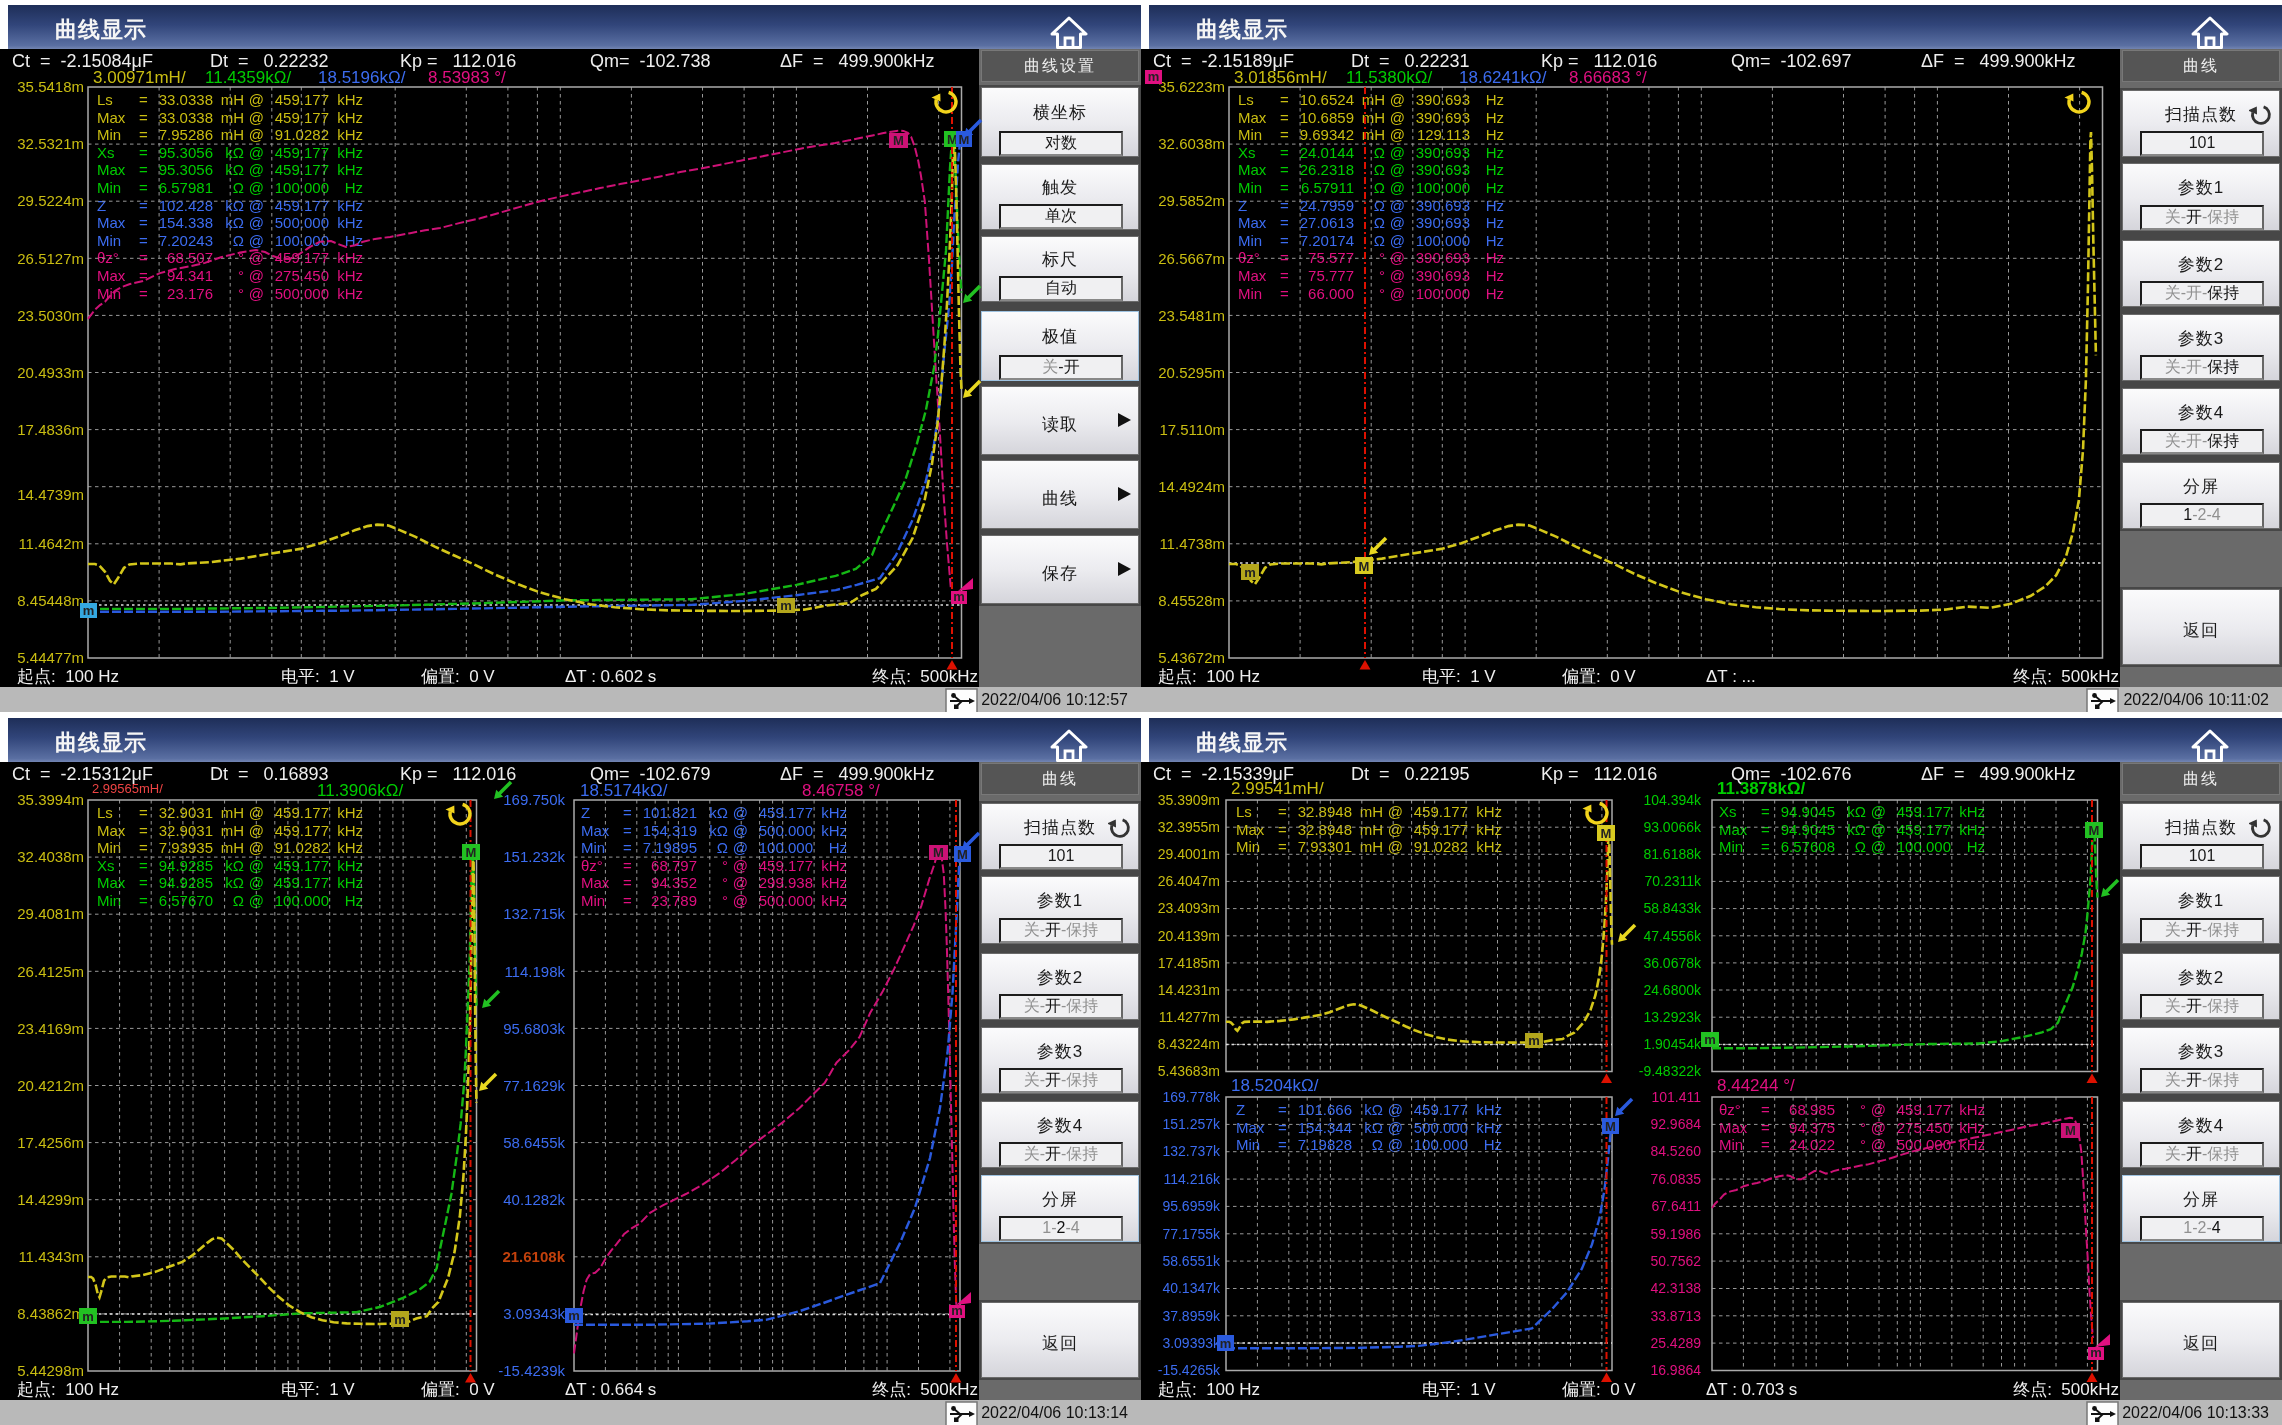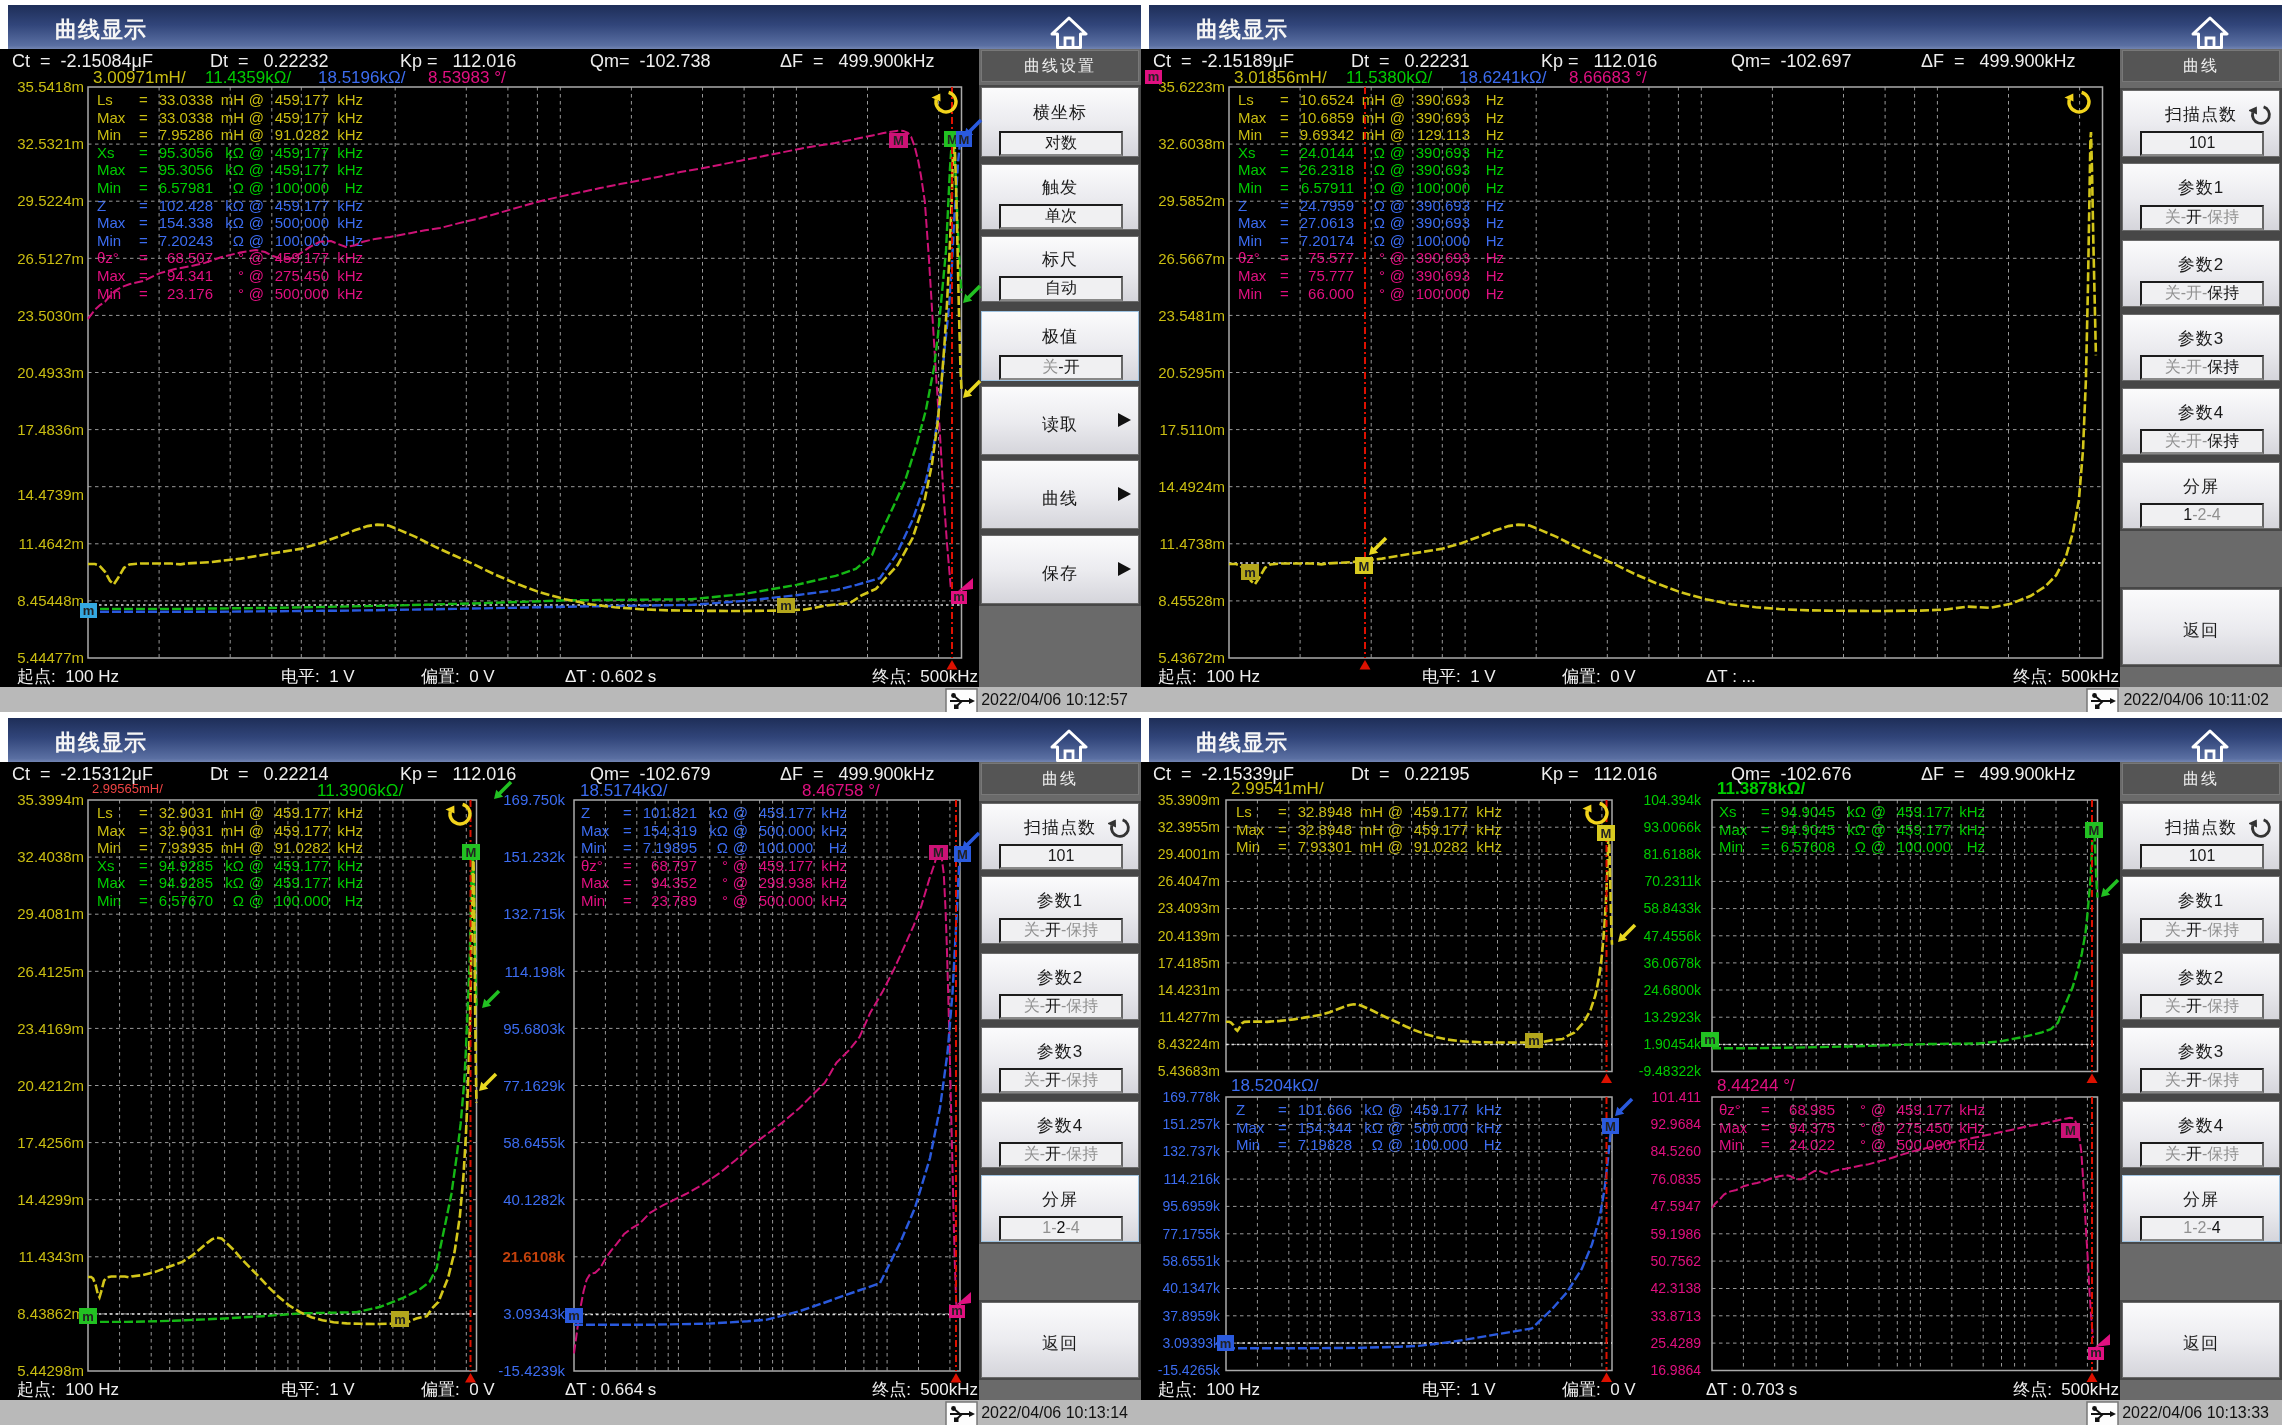--- a/index.html
+++ b/index.html
@@ -331,21 +331,21 @@
       <div style="position:absolute;left:17px;right:15px;top:40px;height:21px;background:#f0f0f2;border:2px solid #1c1c1c;border-bottom-color:#888;border-right-color:#666;text-align:center;font-size:16px;line-height:20px;color:#1a1a1a;white-space:pre"><span style="color:#909090">关</span><span style="color:#909090">-</span><span style="color:#111">开</span><span style="color:#909090">-</span><span style="color:#909090">保持</span></div>
     </div>
     <div style="position:absolute;left:981px;top:462px;width:158px;height:67px;background:linear-gradient(180deg,#fbfbfc 0%,#ebebef 52%,#d5d5db 100%);border:1px solid #9ec2e0;box-sizing:border-box;">
       <div style="position:absolute;left:0;right:0;top:12px;text-align:center;font-size:17px;color:#1a1a1a;letter-spacing:1px;white-space:pre">分屏</div>
       <div style="position:absolute;left:17px;right:15px;top:40px;height:21px;background:#f0f0f2;border:2px solid #1c1c1c;border-bottom-color:#888;border-right-color:#666;text-align:center;font-size:16px;line-height:20px;color:#1a1a1a;white-space:pre"><span style="color:#909090">1</span><span style="color:#909090">-</span><span style="color:#111">2</span><span style="color:#909090">-</span><span style="color:#909090">4</span></div>
     </div>
     <div style="position:absolute;left:981px;top:589px;width:158px;height:76px;background:linear-gradient(180deg,#fbfbfc 0%,#ebebef 52%,#d5d5db 100%);border:1px solid #6a6a6a;box-sizing:border-box;">
       <div style="position:absolute;left:0;right:0;top:29px;text-align:center;font-size:17px;color:#1a1a1a;letter-spacing:1px;white-space:pre">返回</div>
     </div>
     <div style="position:absolute;left:12px;top:51.6px;font-size:18px;font-weight:normal;color:#eee;line-height:1;white-space:pre;">Ct  =  -2.15312μF</div>
-    <div style="position:absolute;left:210px;top:51.6px;font-size:18px;font-weight:normal;color:#eee;line-height:1;white-space:pre;">Dt  =   0.22214</div>
+    <div style="position:absolute;left:210px;top:51.6px;font-size:18px;font-weight:normal;color:#eee;line-height:1;white-space:pre;">Dt  =   0.16893</div>
     <div style="position:absolute;left:400px;top:51.6px;font-size:18px;font-weight:normal;color:#eee;line-height:1;white-space:pre;">Kp =   112.016</div>
     <div style="position:absolute;left:590px;top:51.6px;font-size:18px;font-weight:normal;color:#eee;line-height:1;white-space:pre;">Qm=  -102.679</div>
     <div style="position:absolute;left:780px;top:51.6px;font-size:18px;font-weight:normal;color:#eee;line-height:1;white-space:pre;">ΔF  =   499.900kHz</div>
     <div style="position:absolute;left:92px;top:69.2px;font-size:13px;font-weight:normal;color:#ef4444;line-height:1;white-space:pre;">2.99565mH/</div>
     <div style="position:absolute;left:317px;top:69.2px;font-size:17px;font-weight:normal;color:#0c0;line-height:1;white-space:pre;">11.3906kΩ/</div>
     <div style="position:absolute;left:580px;top:69.2px;font-size:17px;font-weight:normal;color:#3c6cf0;line-height:1;white-space:pre;">18.5174kΩ/</div>
     <div style="position:absolute;left:802px;top:69.2px;font-size:17px;font-weight:normal;color:#e01080;line-height:1;white-space:pre;">8.46758 °/</div>
     <div style="position:absolute;right:1057px;top:79.2px;font-size:15px;font-weight:normal;color:#c9bd12;line-height:1;white-space:pre;">35.3994m</div>
     <div style="position:absolute;right:1057px;top:136.3px;font-size:15px;font-weight:normal;color:#c9bd12;line-height:1;white-space:pre;">32.4038m</div>
     <div style="position:absolute;right:1057px;top:193.4px;font-size:15px;font-weight:normal;color:#c9bd12;line-height:1;white-space:pre;">29.4081m</div>
@@ -580,21 +580,21 @@
     <div style="position:absolute;right:1062px;top:595.5px;font-size:14px;font-weight:normal;color:#3c6cf0;line-height:1;white-space:pre;">37.8959k</div>
     <div style="position:absolute;right:1062px;top:622.9px;font-size:14px;font-weight:normal;color:#3c6cf0;line-height:1;white-space:pre;">3.09393k</div>
     <div style="position:absolute;right:1062px;top:650.2px;font-size:14px;font-weight:normal;color:#3c6cf0;line-height:1;white-space:pre;">-15.4265k</div>
     <div style="position:absolute;left:95px;top:388.9px;font-size:15px;color:#3c6cf0;line-height:1;white-space:pre"><span style="display:inline-block;width:42px">Z</span><span style="display:inline-block;width:16px">=</span><span style="display:inline-block;width:58px;text-align:right">101.666</span><span style="display:inline-block;width:31px;text-align:right">kΩ</span><span style="display:inline-block;width:20px;text-align:right">@</span><span style="display:inline-block;width:65px;text-align:right">459.177</span><span style="display:inline-block;width:34px;text-align:right">kHz</span></div>
     <div style="position:absolute;left:95px;top:406.5px;font-size:15px;color:#3c6cf0;line-height:1;white-space:pre"><span style="display:inline-block;width:42px">Max</span><span style="display:inline-block;width:16px">=</span><span style="display:inline-block;width:58px;text-align:right">154.344</span><span style="display:inline-block;width:31px;text-align:right">kΩ</span><span style="display:inline-block;width:20px;text-align:right">@</span><span style="display:inline-block;width:65px;text-align:right">500.000</span><span style="display:inline-block;width:34px;text-align:right">kHz</span></div>
     <div style="position:absolute;left:95px;top:424.1px;font-size:15px;color:#3c6cf0;line-height:1;white-space:pre"><span style="display:inline-block;width:42px">Min</span><span style="display:inline-block;width:16px">=</span><span style="display:inline-block;width:58px;text-align:right">7.19828</span><span style="display:inline-block;width:31px;text-align:right">Ω</span><span style="display:inline-block;width:20px;text-align:right">@</span><span style="display:inline-block;width:65px;text-align:right">100.000</span><span style="display:inline-block;width:34px;text-align:right">Hz</span></div>
     <div style="position:absolute;right:581px;top:376.7px;font-size:14px;font-weight:normal;color:#e01080;line-height:1;white-space:pre;">101.411</div>
     <div style="position:absolute;right:581px;top:404.1px;font-size:14px;font-weight:normal;color:#e01080;line-height:1;white-space:pre;">92.9684</div>
     <div style="position:absolute;right:581px;top:431.4px;font-size:14px;font-weight:normal;color:#e01080;line-height:1;white-space:pre;">84.5260</div>
     <div style="position:absolute;right:581px;top:458.8px;font-size:14px;font-weight:normal;color:#e01080;line-height:1;white-space:pre;">76.0835</div>
-    <div style="position:absolute;right:581px;top:486.1px;font-size:14px;font-weight:normal;color:#e01080;line-height:1;white-space:pre;">47.5947</div>
+    <div style="position:absolute;right:581px;top:486.1px;font-size:14px;font-weight:normal;color:#e01080;line-height:1;white-space:pre;">67.6411</div>
     <div style="position:absolute;right:581px;top:513.5px;font-size:14px;font-weight:normal;color:#e01080;line-height:1;white-space:pre;">59.1986</div>
     <div style="position:absolute;right:581px;top:540.8px;font-size:14px;font-weight:normal;color:#e01080;line-height:1;white-space:pre;">50.7562</div>
     <div style="position:absolute;right:581px;top:568.2px;font-size:14px;font-weight:normal;color:#e01080;line-height:1;white-space:pre;">42.3138</div>
     <div style="position:absolute;right:581px;top:595.5px;font-size:14px;font-weight:normal;color:#e01080;line-height:1;white-space:pre;">33.8713</div>
     <div style="position:absolute;right:581px;top:622.9px;font-size:14px;font-weight:normal;color:#e01080;line-height:1;white-space:pre;">25.4289</div>
     <div style="position:absolute;right:581px;top:650.2px;font-size:14px;font-weight:normal;color:#e01080;line-height:1;white-space:pre;">16.9864</div>
     <div style="position:absolute;left:578px;top:388.9px;font-size:15px;color:#e01080;line-height:1;white-space:pre"><span style="display:inline-block;width:42px">θz°</span><span style="display:inline-block;width:16px">=</span><span style="display:inline-block;width:58px;text-align:right">68.985</span><span style="display:inline-block;width:31px;text-align:right">°</span><span style="display:inline-block;width:20px;text-align:right">@</span><span style="display:inline-block;width:65px;text-align:right">459.177</span><span style="display:inline-block;width:34px;text-align:right">kHz</span></div>
     <div style="position:absolute;left:578px;top:406.5px;font-size:15px;color:#e01080;line-height:1;white-space:pre"><span style="display:inline-block;width:42px">Max</span><span style="display:inline-block;width:16px">=</span><span style="display:inline-block;width:58px;text-align:right">94.375</span><span style="display:inline-block;width:31px;text-align:right">°</span><span style="display:inline-block;width:20px;text-align:right">@</span><span style="display:inline-block;width:65px;text-align:right">275.450</span><span style="display:inline-block;width:34px;text-align:right">kHz</span></div>
     <div style="position:absolute;left:578px;top:424.1px;font-size:15px;color:#e01080;line-height:1;white-space:pre"><span style="display:inline-block;width:42px">Min</span><span style="display:inline-block;width:16px">=</span><span style="display:inline-block;width:58px;text-align:right">24.022</span><span style="display:inline-block;width:31px;text-align:right">°</span><span style="display:inline-block;width:20px;text-align:right">@</span><span style="display:inline-block;width:65px;text-align:right">500.000</span><span style="display:inline-block;width:34px;text-align:right">kHz</span></div>
     <div style="position:absolute;left:17px;top:668.2px;font-size:17px;font-weight:normal;color:#eee;line-height:1;white-space:pre;">起点:  100 Hz</div>

